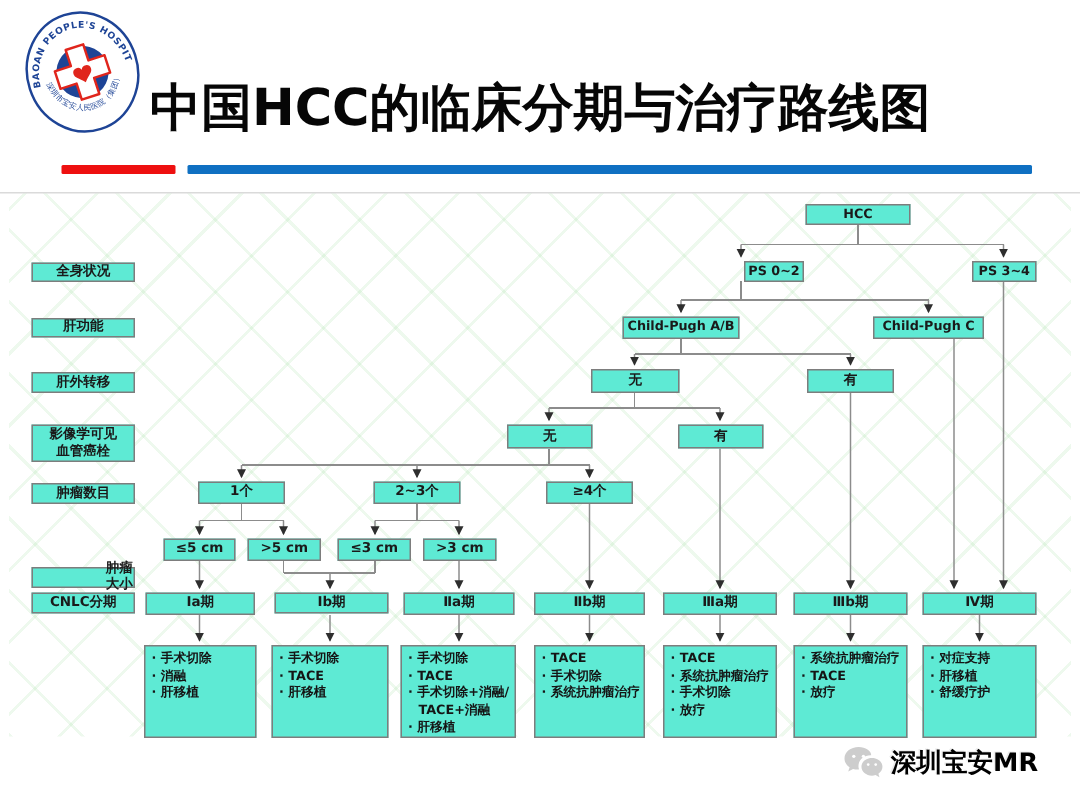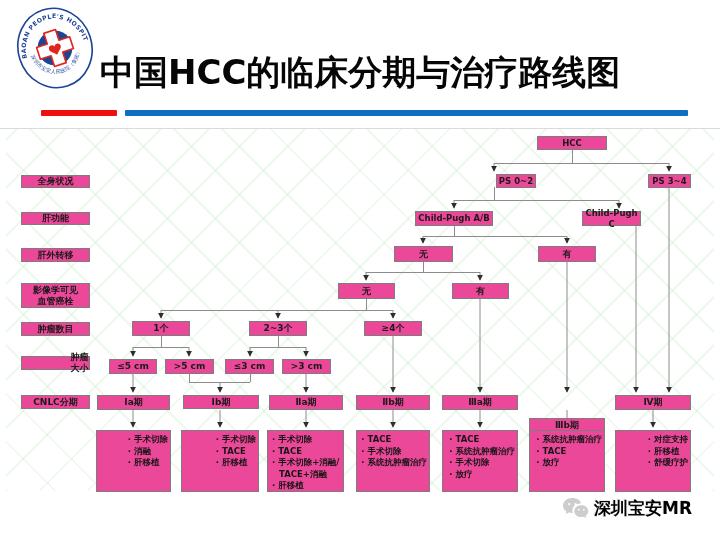--- a/index.html
+++ b/index.html
@@ -13,28 +13,28 @@
   .bar.red{left:41px;width:76px;background:#ee1010;}
   .bar.blue{left:125px;width:563px;background:#0f70c2;}
   
   .chart-bg{position:absolute;left:6px;top:129px;width:708px;height:362px;
     background-image:
       repeating-linear-gradient(45deg, rgba(140,215,140,.15) 0 2px, transparent 2px 34px),
       repeating-linear-gradient(-45deg, rgba(140,215,140,.15) 0 2px, transparent 2px 34px);}
   .chart-topline{position:absolute;left:0;top:128px;width:720px;height:0;border-top:1px solid #dadada;}
   .connectors{position:absolute;left:0;top:0;width:720px;height:540px;pointer-events:none;}
   
-  .box{position:absolute;box-sizing:border-box;background:#ec4899;border:1px solid #7d7d7d;
+  .box{position:absolute;box-sizing:border-box;background:#5eead4;border:1px solid #7d7d7d;
        display:flex;align-items:center;justify-content:center;text-align:center;
        font-size:9px;color:#1a1a1a;line-height:11px;}
   .lbl{font-weight:bold;flex-direction:column;}
   .node{font-weight:600;}
   .latin{font-size:8.5px;}
   .stage{font-weight:bold;}
-  .treat{align-items:flex-start;justify-content:flex-end;text-align:left;}
+  .treat{align-items:flex-start;justify-content:flex-start;text-align:left;}
   .treat ul{margin:0;padding:3px 2px 0 4px;list-style:none;font-size:8.5px;line-height:11.5px;
             font-weight:600;color:#151515;}
   .treat li{padding-left:7px;text-indent:-7px;word-break:break-all;}
   .treat li::before{content:"· ";}
   
   .wm{position:absolute;left:562px;top:497px;display:flex;align-items:center;gap:5px;}
   .wm-text{font-size:17px;font-weight:600;color:#000000;
            text-shadow:1px 1px 0 #ffffff,-1px -1px 0 #ececec;white-space:nowrap;}
 </style>
 </head>
@@ -127,50 +127,50 @@
   <div class="box lbl" style="left:21px;top:248px;width:69px;height:14px;text-align:center;">
       <span>肝外转移</span>
     </div>
   <div class="box lbl" style="left:21px;top:283px;width:69px;height:25px;">
       <span>影像学可见</span>
       <span>血管癌栓</span>
     </div>
   <div class="box lbl" style="left:21px;top:322px;width:69px;height:14px;">
       <span>肿瘤数目</span>
     </div>
-  <div class="box lbl" style="left:21px;top:356px;width:69px;height:14px;padding-left:48px;">
+  <div class="box lbl" style="left:21px;top:378px;width:69px;height:14px;padding-left:48px;">
       <span>肿瘤大小</span>
     </div>
   <div class="box lbl" style="left:21px;top:395px;width:69px;height:14px;">
       <span>CNLC分期</span>
     </div>
 
   <div class="box node latin" style="left:537px;top:136px;width:70px;height:14px;">HCC</div>
   <div class="box node latin" style="left:496px;top:174px;width:40px;height:14px;text-align:right;">PS 0~2</div>
   <div class="box node latin" style="left:648px;top:174px;width:43px;height:14px;">PS 3~4</div>
   <div class="box node latin" style="left:415px;top:211px;width:78px;height:15px;">Child-Pugh A/B</div>
-  <div class="box node latin" style="left:582px;top:211px;width:59px;height:15px;">Child-Pugh C</div>
+  <div class="box node latin" style="left:582px;top:211px;width:74px;height:15px;">Child-Pugh C</div>
   <div class="box node" style="left:394px;top:246px;width:59px;height:16px;">无</div>
   <div class="box node" style="left:538px;top:246px;width:58px;height:16px;">有</div>
   <div class="box node" style="left:338px;top:283px;width:57px;height:16px;">无</div>
   <div class="box node" style="left:452px;top:283px;width:57px;height:16px;">有</div>
   <div class="box node" style="left:132px;top:321px;width:58px;height:15px;">1个</div>
   <div class="box node" style="left:249px;top:321px;width:58px;height:15px;">2~3个</div>
   <div class="box node" style="left:364px;top:321px;width:58px;height:15px;">≥4个</div>
   <div class="box node" style="left:109px;top:359px;width:48px;height:15px;">≤5 cm</div>
   <div class="box node" style="left:165px;top:359px;width:49px;height:15px;">&gt;5 cm</div>
   <div class="box node" style="left:225px;top:359px;width:49px;height:15px;">≤3 cm</div>
   <div class="box node" style="left:282px;top:359px;width:49px;height:15px;">&gt;3 cm</div>
 
   <div class="box stage" style="left:97px;top:395px;width:73px;height:15px;">Ⅰa期</div>
   <div class="box stage" style="left:183px;top:395px;width:76px;height:14px;">Ⅰb期</div>
   <div class="box stage" style="left:269px;top:395px;width:74px;height:15px;">Ⅱa期</div>
   <div class="box stage" style="left:356px;top:395px;width:74px;height:15px;">Ⅱb期</div>
   <div class="box stage" style="left:442px;top:395px;width:76px;height:15px;">Ⅲa期</div>
-  <div class="box stage" style="left:529px;top:395px;width:76px;height:15px;margin-top:23px;">Ⅲb期</div>
+  <div class="box stage" style="left:529px;top:395px;width:76px;height:15px;">Ⅲb期</div>
   <div class="box stage" style="left:615px;top:395px;width:76px;height:15px;">Ⅳ期</div>
 
   <div class="box treat" style="left:96px;top:430px;width:75px;height:62px;">
     <ul>
       <li>手术切除</li>
       <li>消融</li>
       <li>肝移植</li>
     </ul>
   </div>
   <div class="box treat" style="left:181px;top:430px;width:78px;height:62px;">

